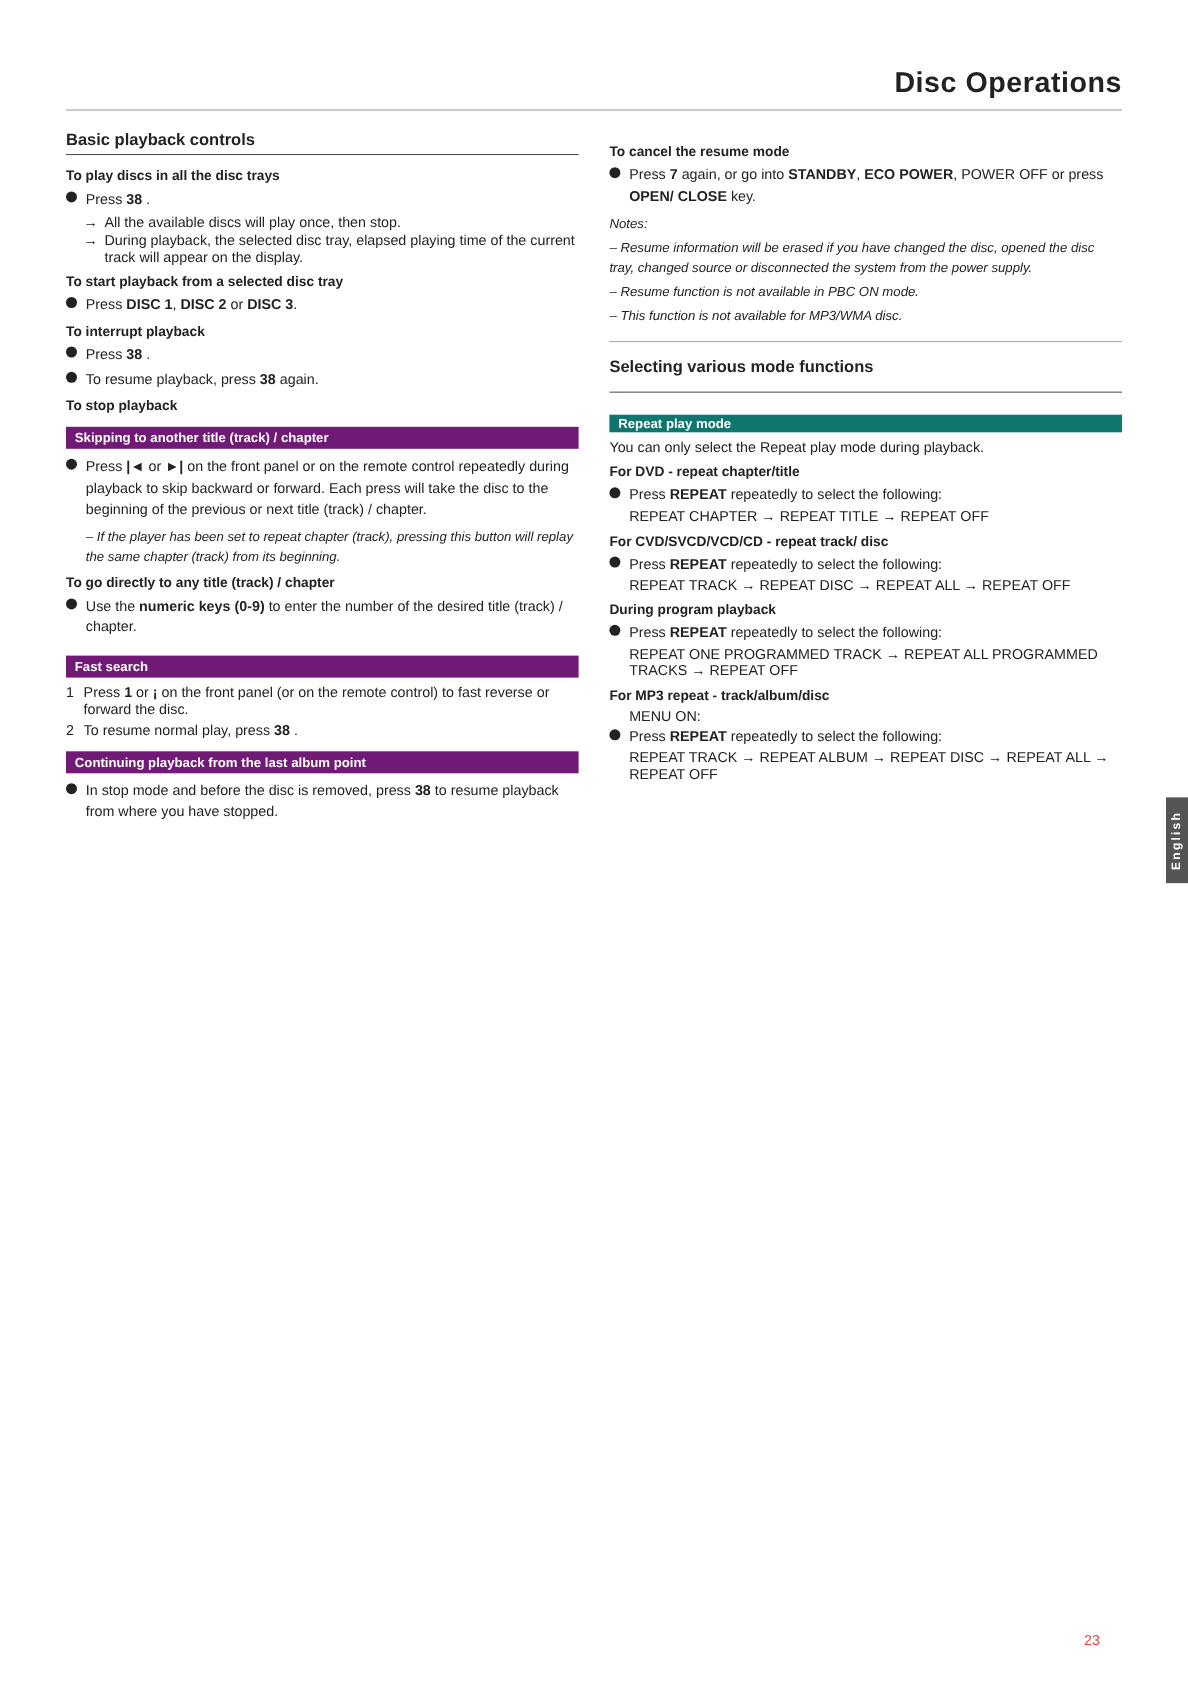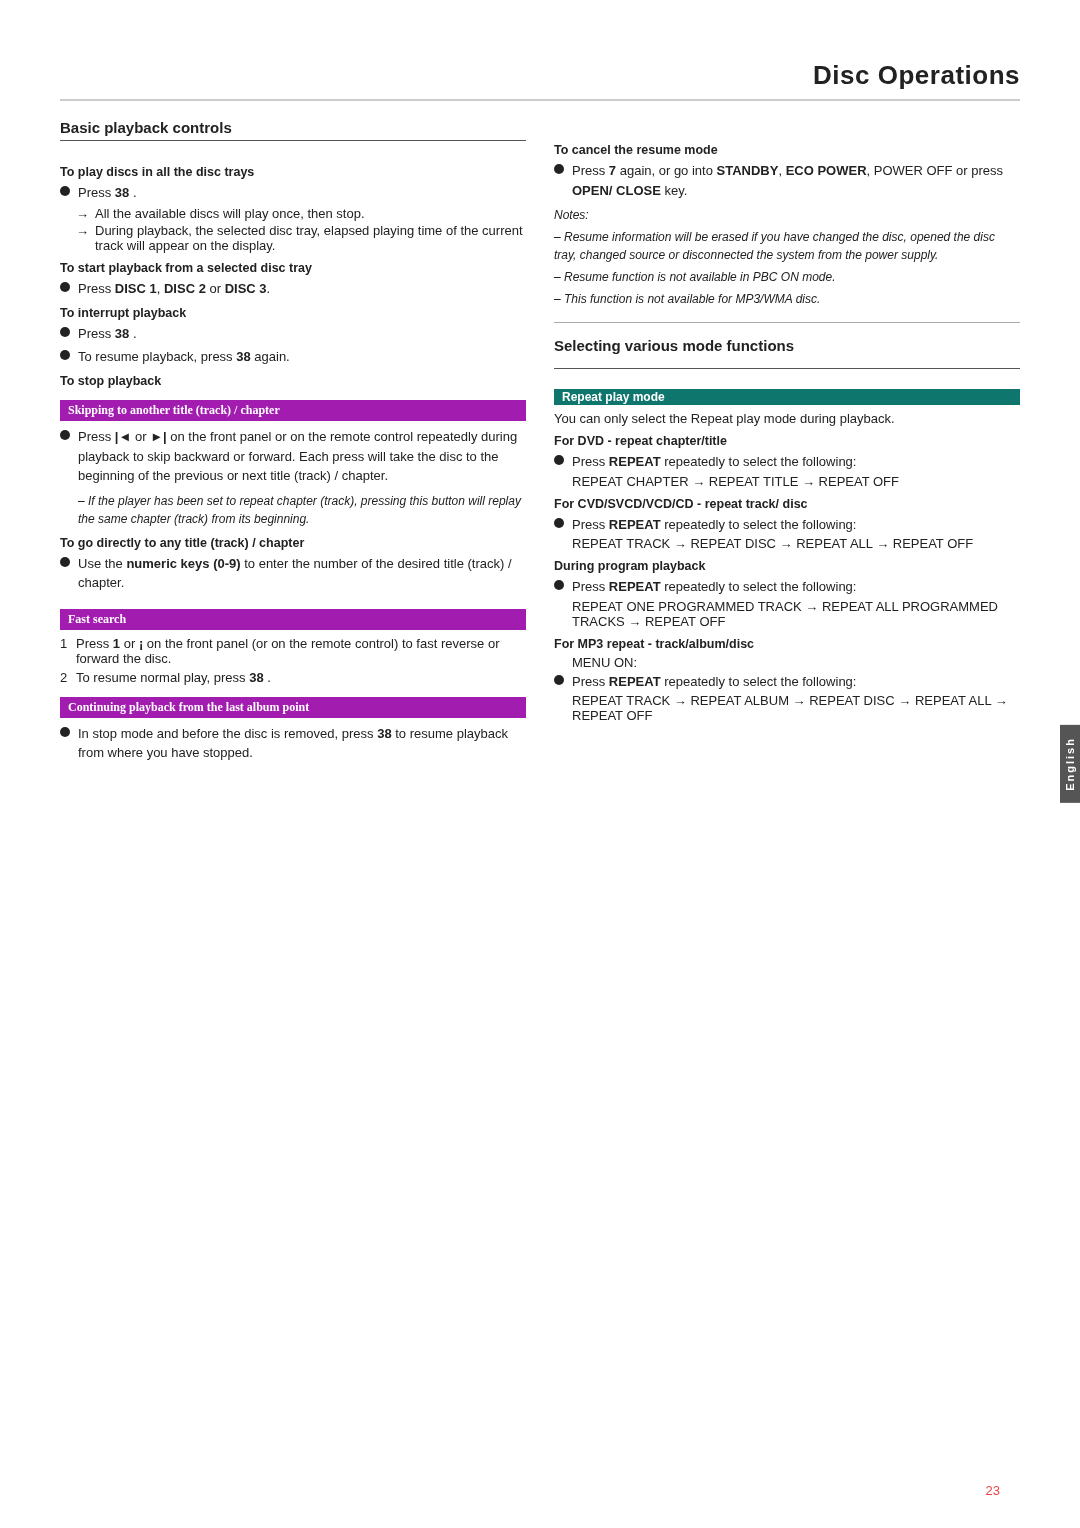--- a/index.html
+++ b/index.html
@@ -43,21 +43,21 @@
     .section-title {
       font-size: 15px;
       font-weight: bold;
       border-bottom: 1.5px solid #555;
       padding-bottom: 4px;
       margin-bottom: 12px;
     }
     .subsection-title {
       font-size: 13px;
       font-weight: bold;
-      margin-top: 24px;
+      margin-top: 12px;
       margin-bottom: 4px;
     }
     .bullet-item {
       display: flex;
       align-items: flex-start;
       margin-bottom: 3px;
     }
     .bullet {
       width: 10px;
       height: 10px;
@@ -85,29 +85,28 @@
       display: flex;
       align-items: flex-start;
       margin-bottom: 4px;
     }
     .num {
       width: 16px;
       flex-shrink: 0;
       font-weight: normal;
     }
     .highlight-box {
-      background: #a21caf;
+      background: #701a75;
       color: #fff;
       font-weight: bold;
       font-size: 12px;
       padding: 3px 8px;
       margin: 10px 0 6px 0;
       display: inline-block;
       width: 100%;
-      font-family: Liberation Serif, serif;
     }
     .highlight-box-green {
       background: #0f766e;
       color: #fff;
       font-weight: bold;
       font-size: 12px;
       padding: 1px 8px;
       margin: 10px 0 6px 0;
       display: inline-block;
       width: 100%;

